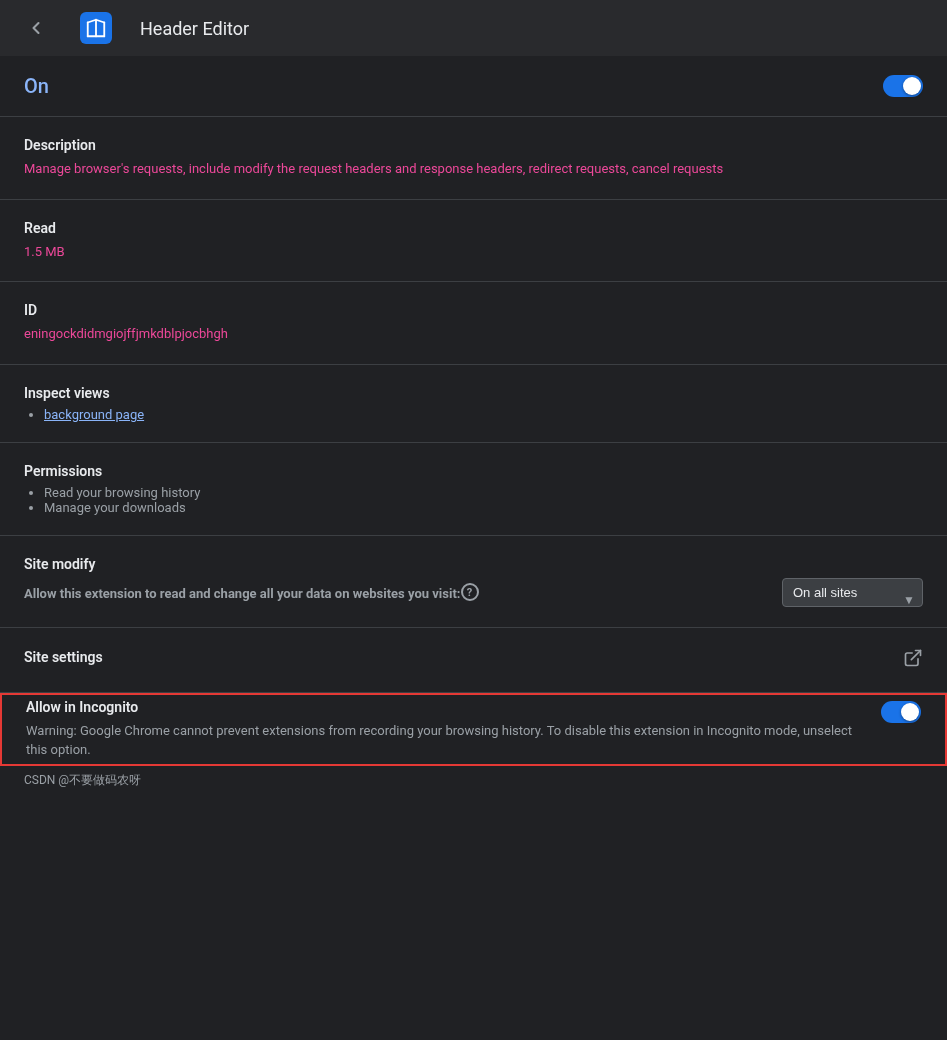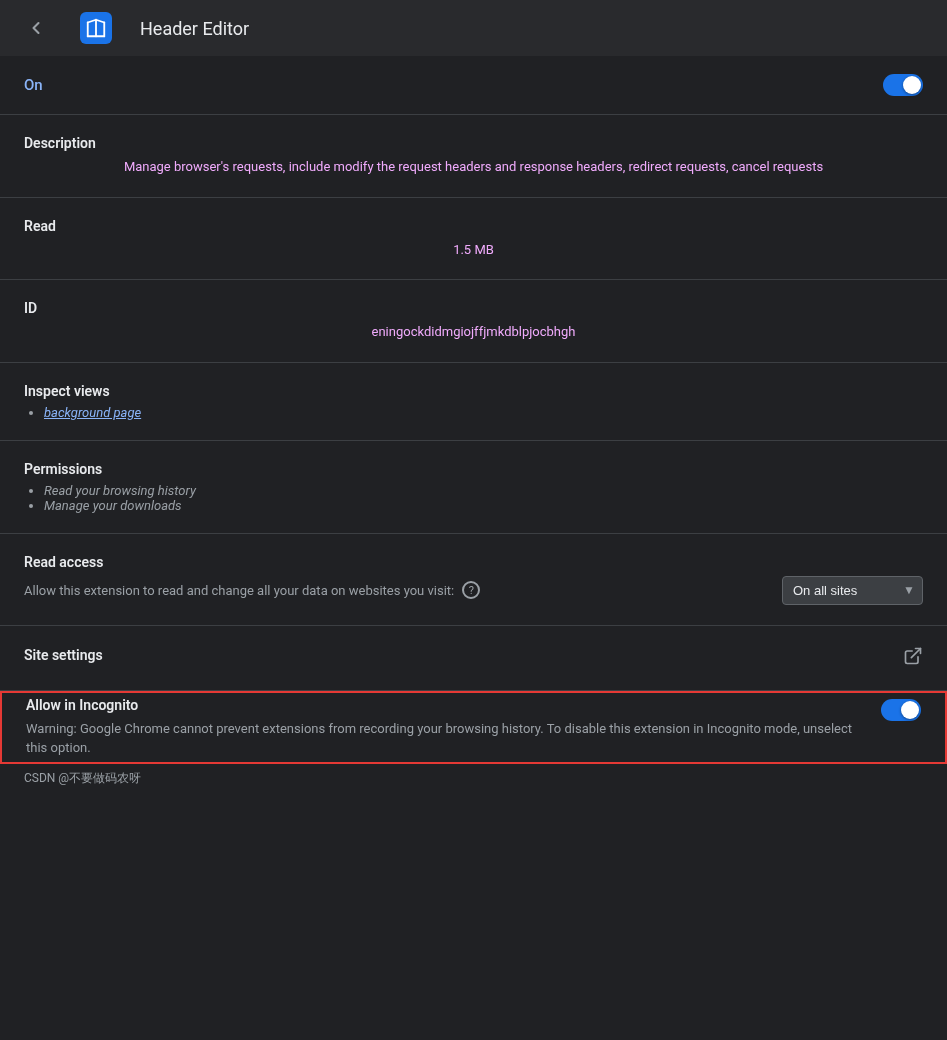--- a/index.html
+++ b/index.html
@@ -63,21 +63,21 @@
     
     .toggle-row {
       display: flex;
       align-items: center;
       justify-content: space-between;
       padding: 18px 24px;
       border-bottom: 1px solid #3c3f43;
     }
     .toggle-label {
       color: #8ab4f8;
-      font-size: 15px;
+      font-size: 20px;
       font-weight: 500;
     }
 
     
     .toggle-switch {
       position: relative;
       width: 40px;
       height: 22px;
       cursor: pointer;
     }
@@ -102,58 +102,56 @@
     }
 
     .section-label {
       font-size: 14px;
       font-weight: 600;
       color: #e8eaed;
       margin-bottom: 6px;
     }
     .section-value {
       font-size: 13px;
-      color: #f0abfc;
+      color: #ec4899;
       line-height: 1.5;
-      text-align: center;
     }
 
     
     .link-text {
       color: #8ab4f8;
       text-decoration: underline;
       cursor: pointer;
     }
 
     
     .bullet-list {
       list-style: disc;
       padding-left: 20px;
       color: #9aa0a6;
       font-size: 13px;
     }
     .bullet-list li {
       margin-top: 0;
-      font-style: italic;
     }
 
     
     .site-access-row {
       display: flex;
       align-items: center;
       justify-content: space-between;
       gap: 12px;
     }
     .site-access-text {
       display: flex;
-      align-items: center;
-      gap: 8px;
+      align-items: flex-end;
       color: #9aa0a6;
       font-size: 13px;
       flex: 1;
+      font-weight: bold;
     }
     .help-icon {
       width: 18px;
       height: 18px;
       border-radius: 50%;
       border: 2px solid #9aa0a6;
       display: inline-flex;
       align-items: center;
       justify-content: center;
       font-size: 11px;
@@ -170,21 +168,21 @@
       font-size: 13px;
       cursor: pointer;
       appearance: none;
       -webkit-appearance: none;
       position: relative;
       outline: none;
     }
     .select-wrapper {
       position: relative;
       display: inline-flex;
-      align-items: center;
+      align-items: flex-end;
     }
     .select-arrow {
       position: absolute;
       right: 8px;
       pointer-events: none;
       color: #9aa0a6;
       font-size: 12px;
     }
 
     
@@ -294,21 +292,21 @@
 
   <div class="section-row">
     <div class="section-label">Permissions</div>
     <ul class="bullet-list">
       <li>Read your browsing history</li>
       <li>Manage your downloads</li>
     </ul>
   </div>
 
   <div class="section-row">
-    <div class="section-label">Read access</div>
+    <div class="section-label">Site modify</div>
     <div class="site-access-row">
       <div class="site-access-text">
         <span>Allow this extension to read and change all your data on websites you visit:</span>
         <span class="help-icon">?</span>
       </div>
       <div class="select-wrapper">
         <select class="site-access-select">
           <option>On all sites</option>
           <option>On specific sites</option>
           <option>Ask on every site</option>

